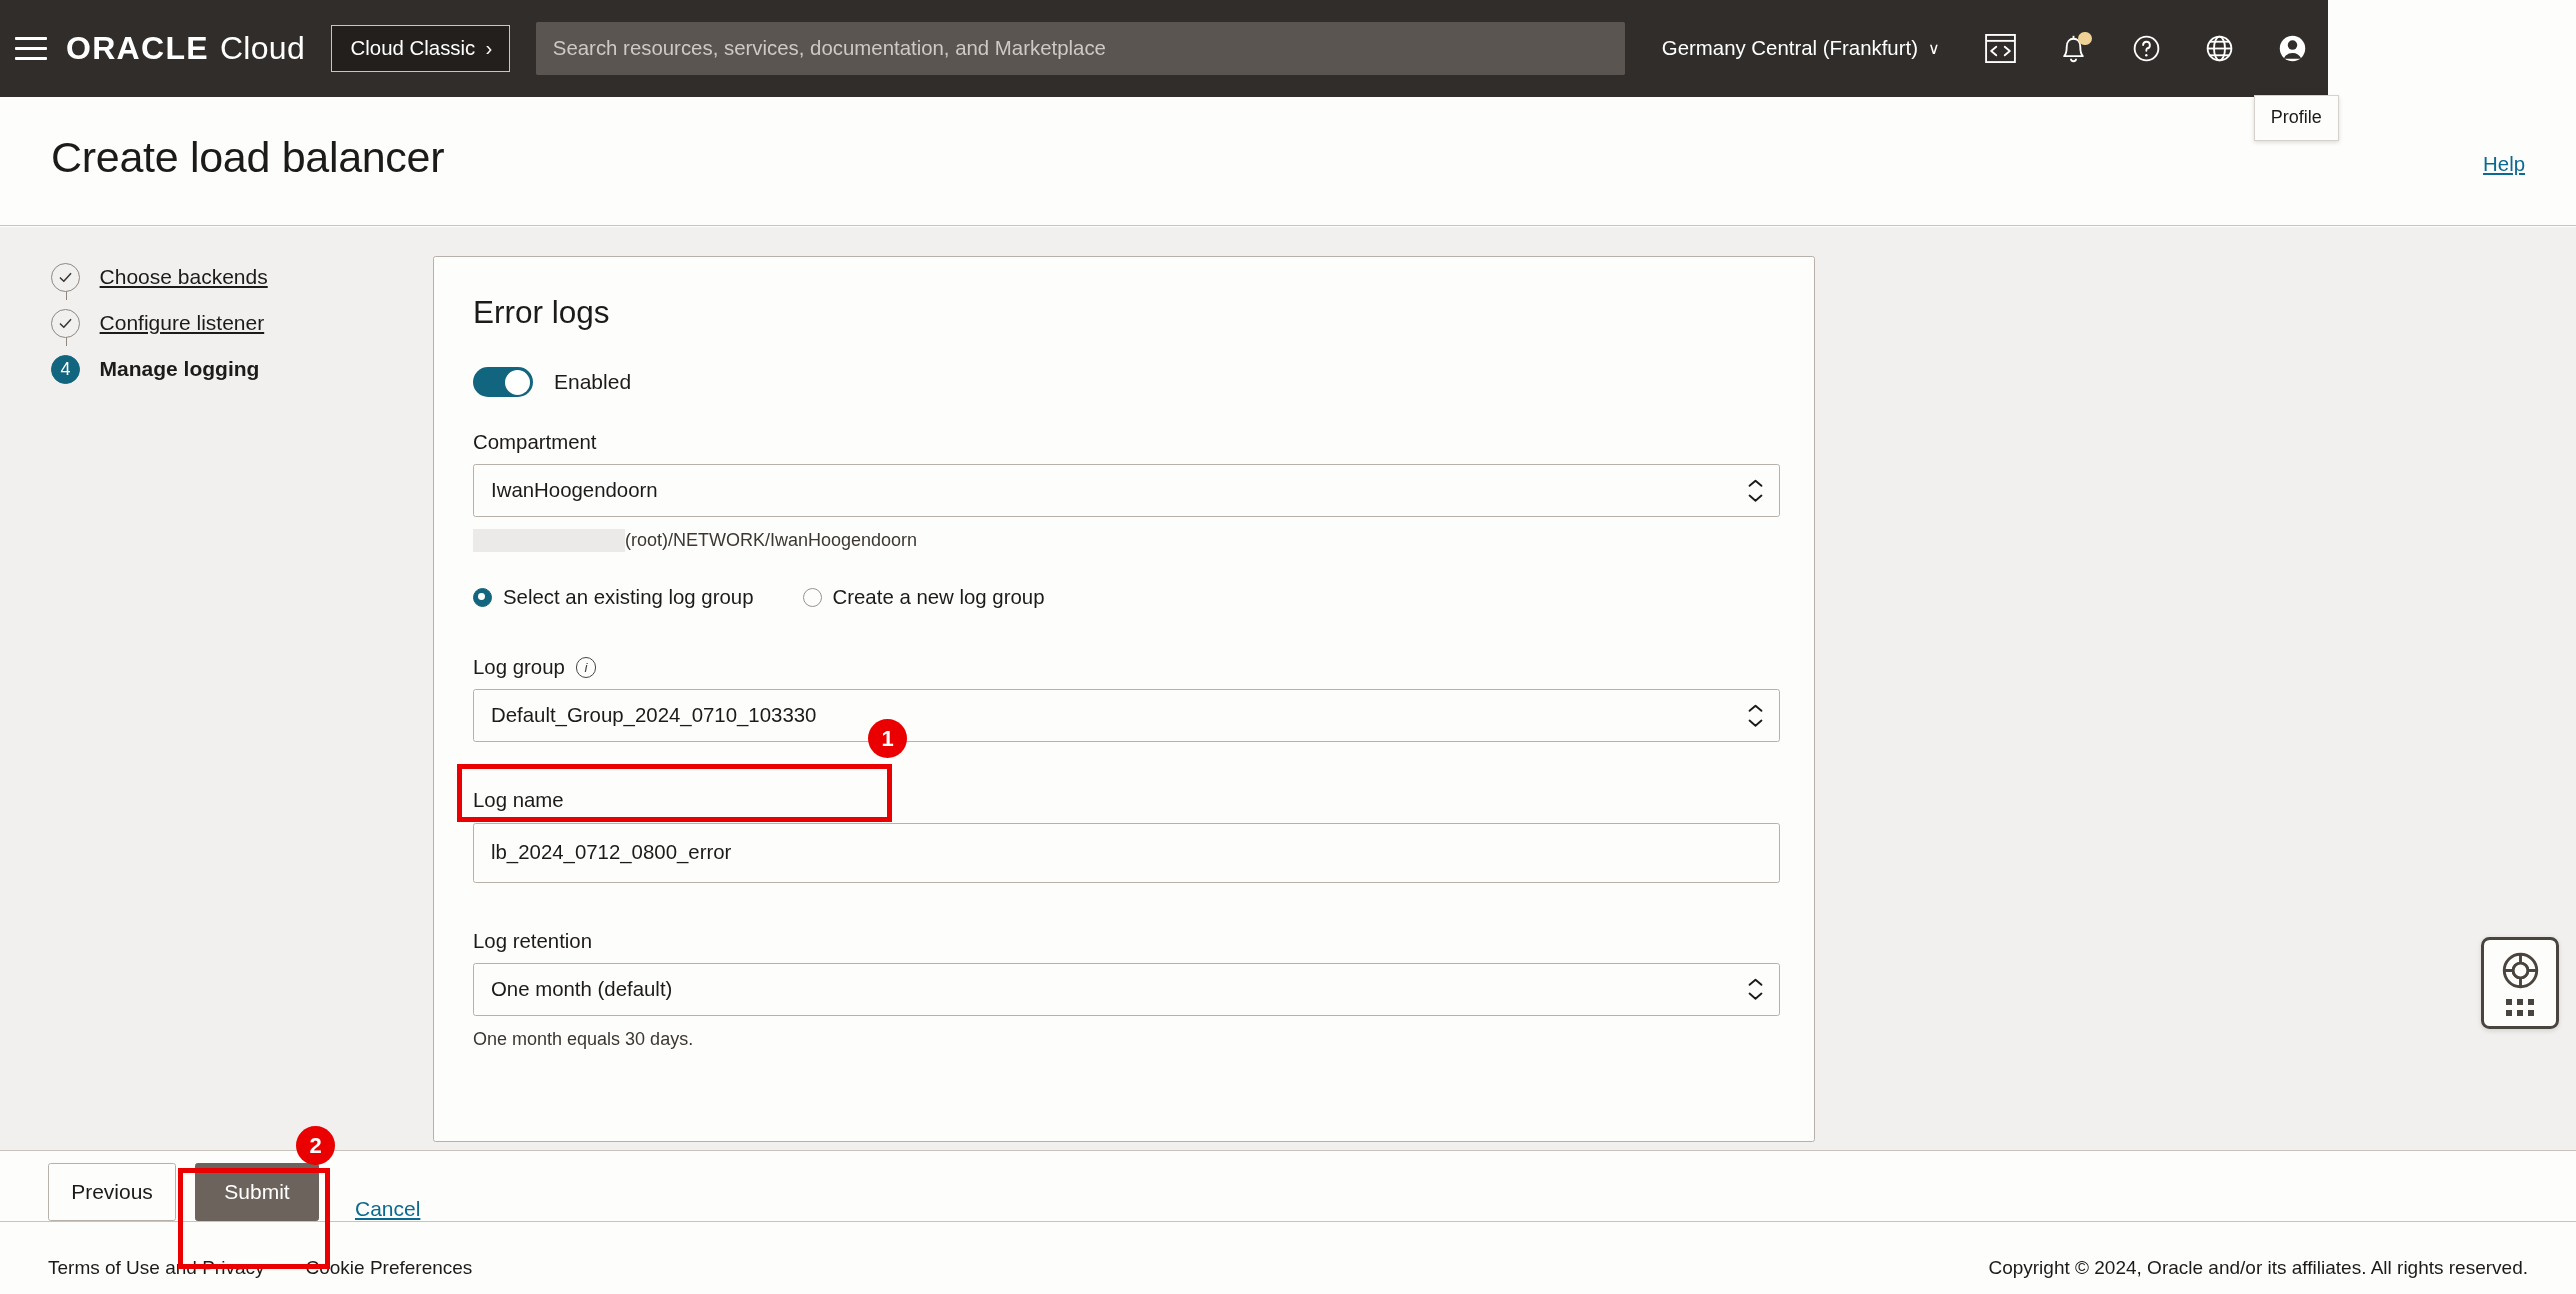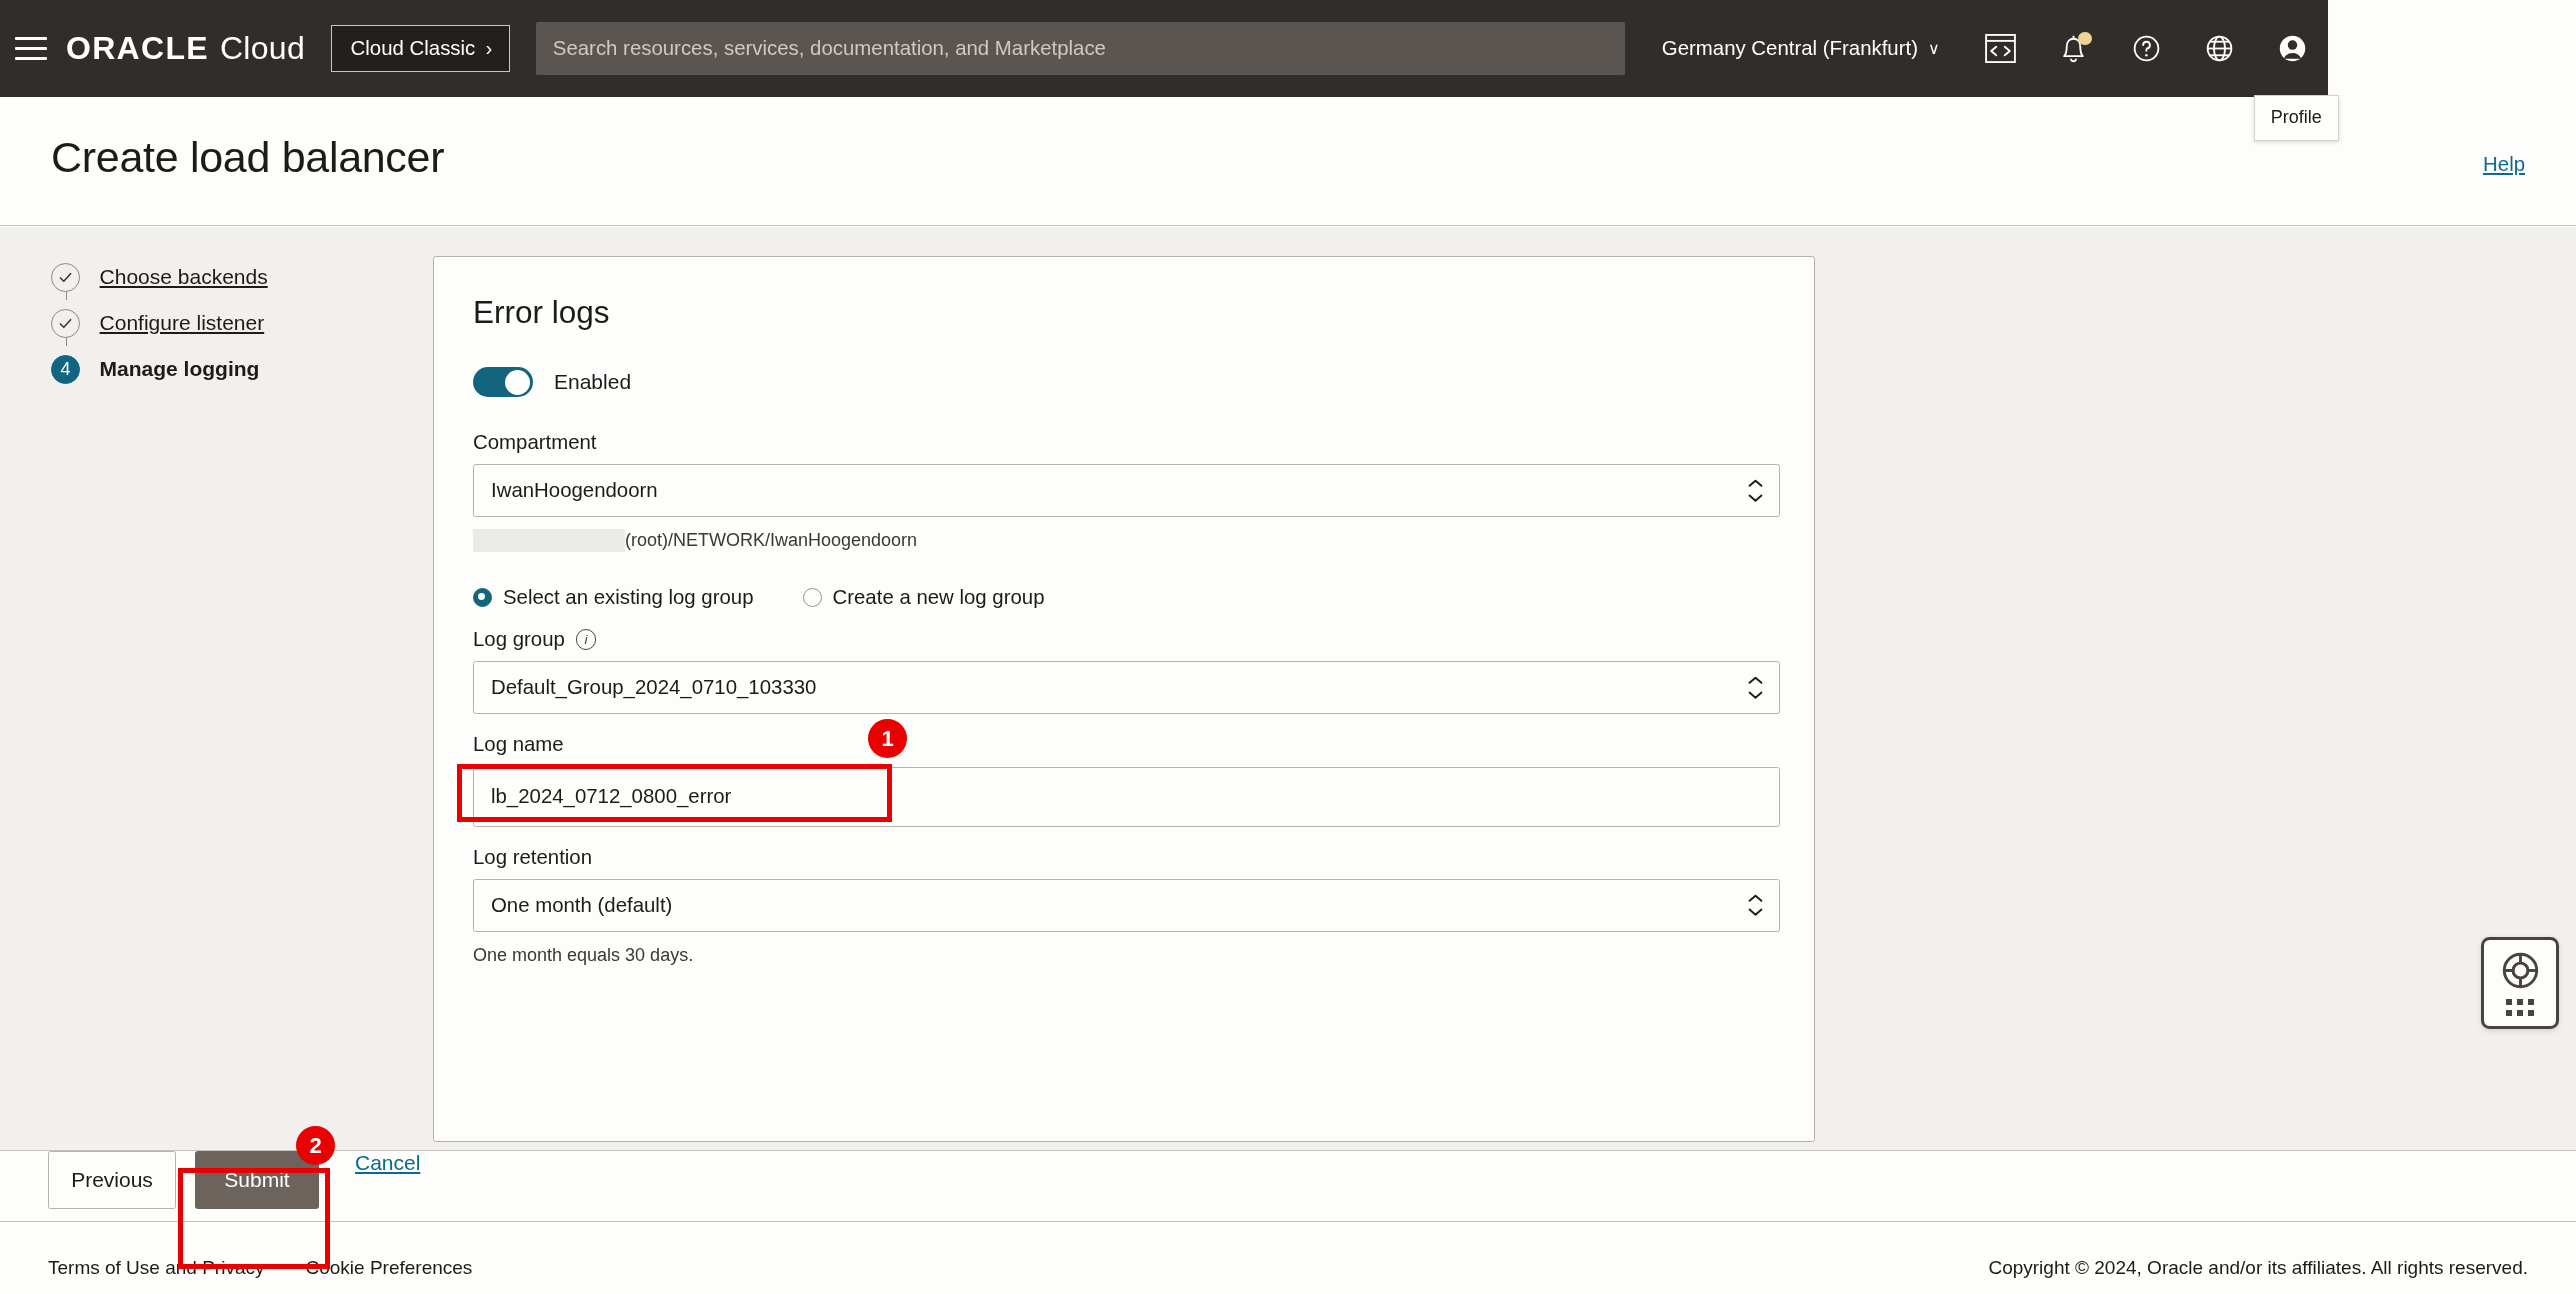--- a/index.html
+++ b/index.html
@@ -226,21 +226,21 @@
     position: relative;
   }
   .radio.checked { border-color: #12657f; background: #12657f; }
   .radio.checked::after {
     content: ""; position: absolute; left: 4.3px; top: 4.3px;
     width: 6.8px; height: 6.8px; border-radius: 50%; background: #fdfdfc;
   }
   .radio-label { font-size: 20.4px; color: #1d1b19; }
 
   .mt-40 { margin-top: 34px; }
-  .mt-34 { margin-top: 19px; }
+  .mt-34 { margin-top: 47px; }
 
   
   .annot-box {
     position: absolute; border: 5.1px solid #ea0000;
     pointer-events: none; z-index: 30;
   }
   .annot-badge {
     position: absolute; width: 39px; height: 39px; border-radius: 50%;
     background: #ea0000; color: #ffffff;
     font-size: 22px; font-weight: 700;
@@ -261,21 +261,21 @@
   .grip { display: grid; grid-template-columns: repeat(3, 6px); gap: 5.1px; }
   .grip i { width: 6px; height: 6px; background: #4a443e; display: block; }
 
   
   .action-bar {
     position: absolute; top: 1150px; left: 0;
     width: 2576px; height: 72px;
     background: #fdfdfc;
     border-top: 0.9px solid #c8c3bd;
     border-bottom: 0.9px solid #c8c3bd;
-    display: flex; align-items: flex-start; padding-left: 48px; gap: 19px;
+    display: flex; align-items: flex-end; padding-left: 48px; gap: 19px;
   }
   .btn-secondary {
     min-width: 128px; height: 58px;
     background: #fdfdfc; border: 0.9px solid #b7b1aa; border-radius: 2.6px;
     font-size: 21px; color: #1d1b19;
     font-family: "Liberation Sans", sans-serif;
     cursor: pointer; padding: 0 22px;
   }
   .btn-primary {
     min-width: 124px; height: 58px;

